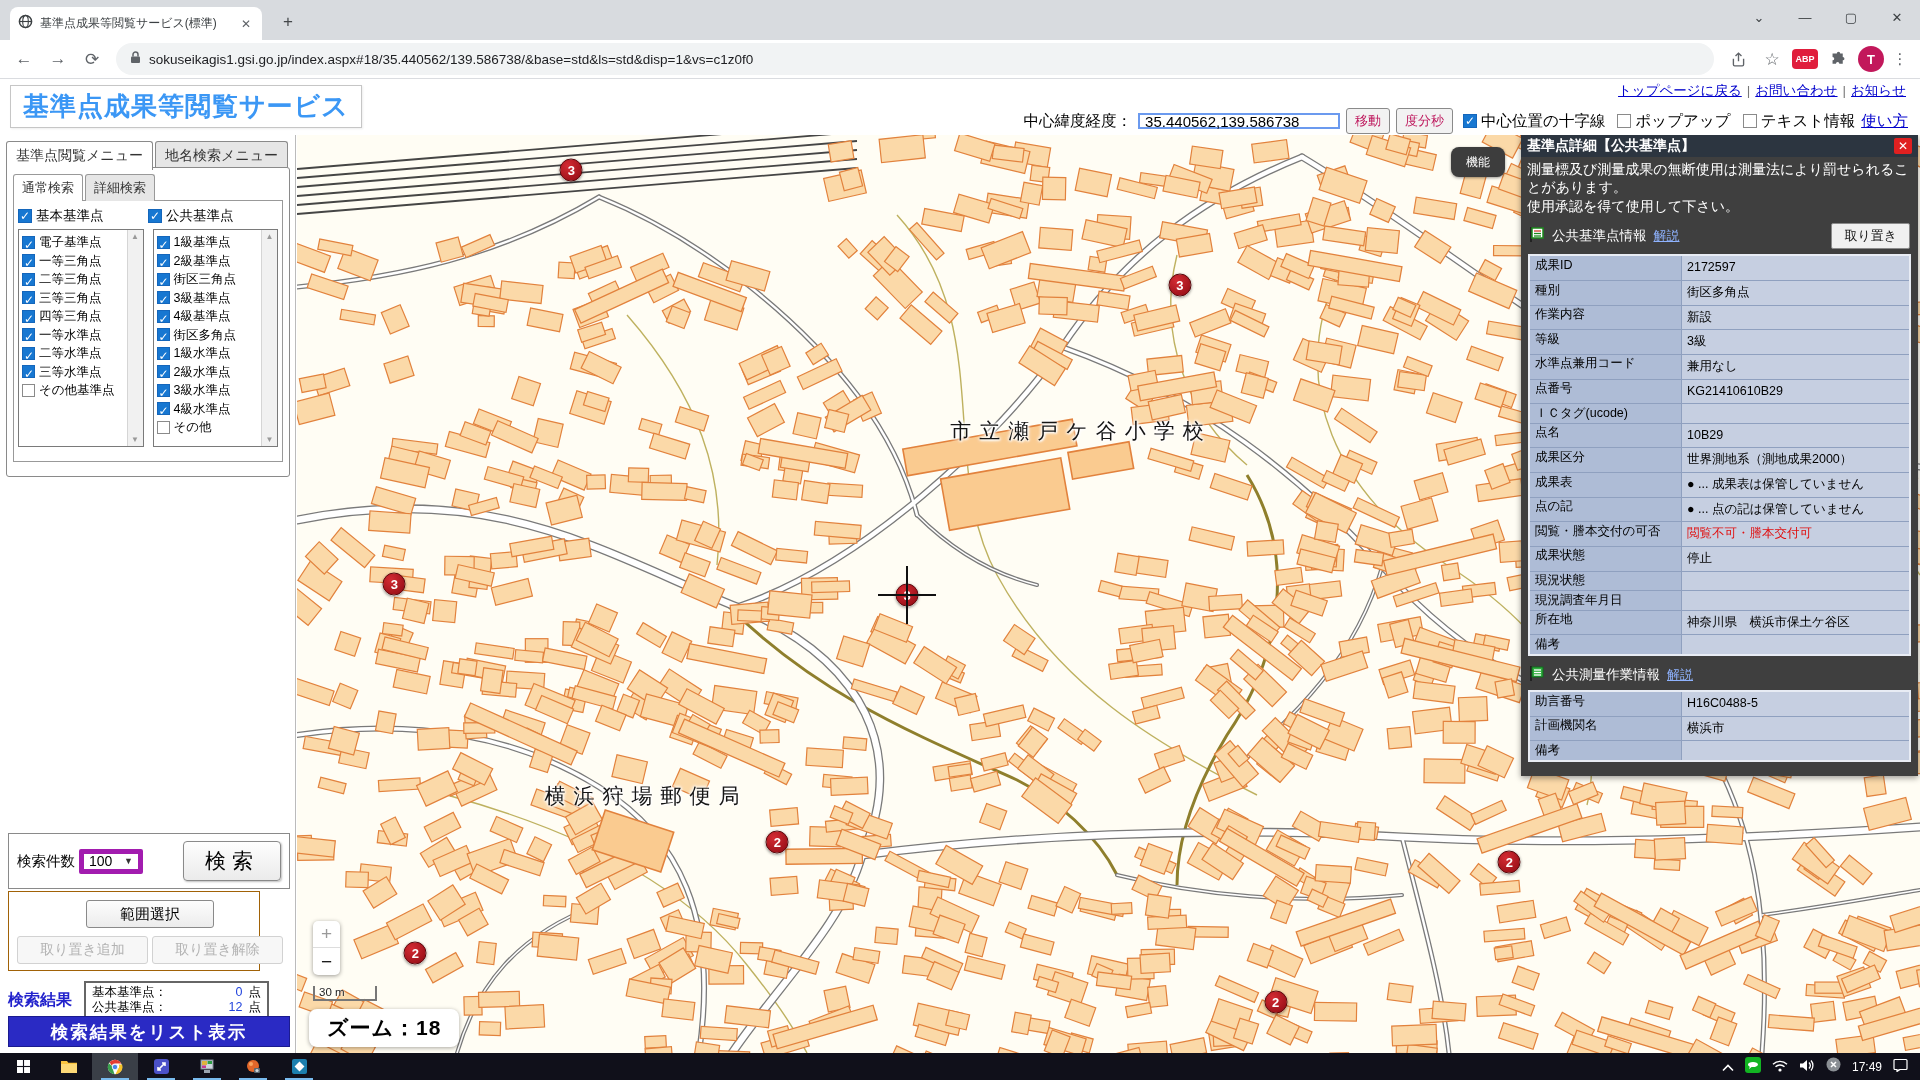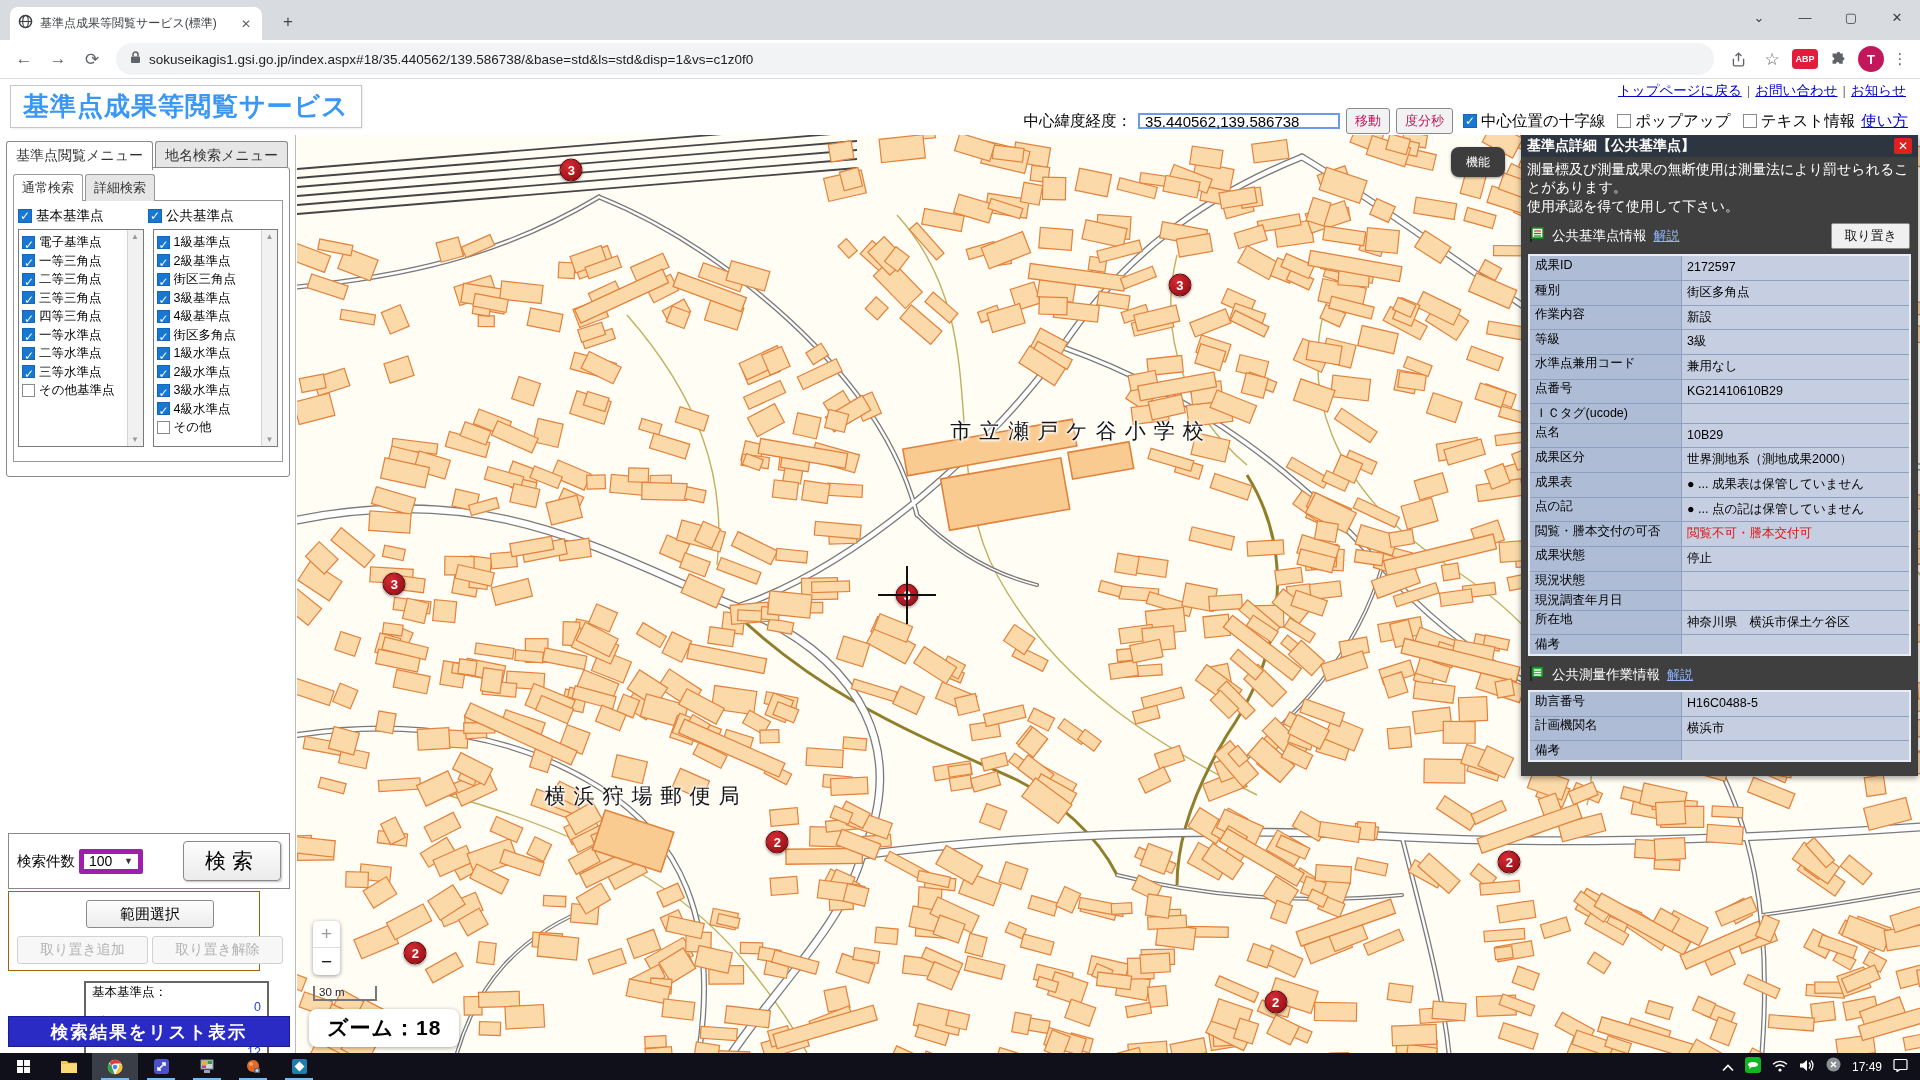--- a/index.html
+++ b/index.html
@@ -74,21 +74,21 @@
                 border:1px solid #8a8a8a; border-radius:4px; box-shadow:1px 1px 2px rgba(0,0,0,.25); display:flex; align-items:center; justify-content:center; letter-spacing:6px; }
   .search-box2 { position:absolute; left:8px; top:756px; width:252px; height:80px; border:1px solid #a16207; }
   .range-btn { position:absolute; left:77px; top:8px; width:128px; height:28px; background:linear-gradient(#fdfdfd,#ececec);
                border:1px solid #8a8a8a; border-radius:3px; font-size:15px; display:flex; align-items:center; justify-content:center; }
   .hold-btn { position:absolute; top:44px; width:131px; height:28px; background:#f7f7f7; border:1px solid #d2d2d2;
               border-radius:3px; font-size:14px; color:#b3b3b3; display:flex; align-items:center; justify-content:center; }
   .hold-add { left:8px; } .hold-rem { left:143px; }
   .result-row { position:absolute; left:8px; top:846px; width:282px; display:flex; align-items:center; }
   .result-title { color:#2222cc; font-weight:bold; font-size:16px; }
   .result-box { margin-left:12px; border:2px solid #666; padding:2px 6px; width:185px; font-size:12.5px; background:#fff; }
-  .rrow { display:flex; line-height:15px;flex-direction:column; }
+  .rrow { display:flex; line-height:15px; }
   .rrow .rv { margin-left:auto; color:#2244dd; width:24px; text-align:right; }
   .rrow .ru { margin-left:6px; }
   .list-btn { position:absolute; left:8px; top:881px; width:282px; height:31px; background:#2a2ac4; border:1px solid #1b1b8f;
               color:#fff; font-size:17.5px; font-weight:bold; display:flex; align-items:center; justify-content:center; letter-spacing:2px; }
 
   
   .map-area { position:absolute; left:297px; top:0; width:1623px; height:918px; overflow:hidden; background:#fffef7; }
   .map-area svg.basemap { position:absolute; left:0; top:0; }
   .map-label { position:absolute; transform:translate(-50%,-50%); font-size:21px; color:#151515; letter-spacing:8px; white-space:nowrap;
                text-shadow:0 0 3px #fff,0 0 3px #fff,0 0 4px #fff,0 0 4px #fff,1px 1px 2px #fff; z-index:3; }

